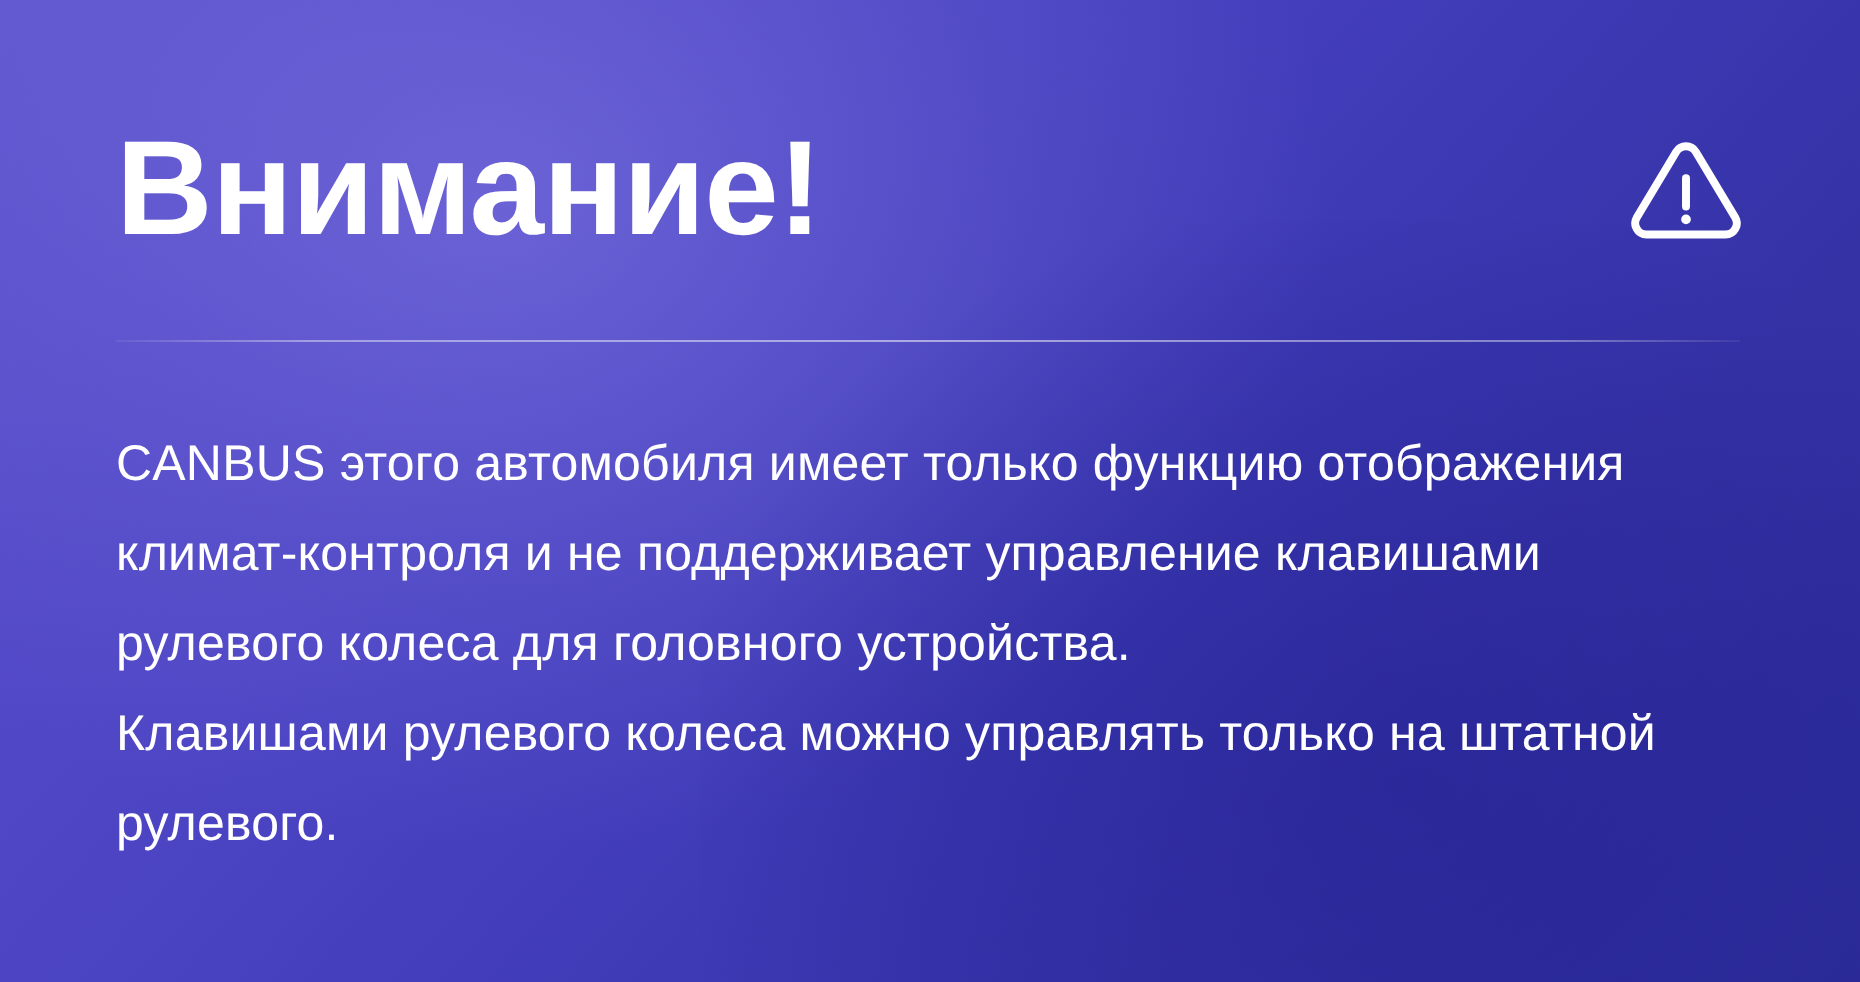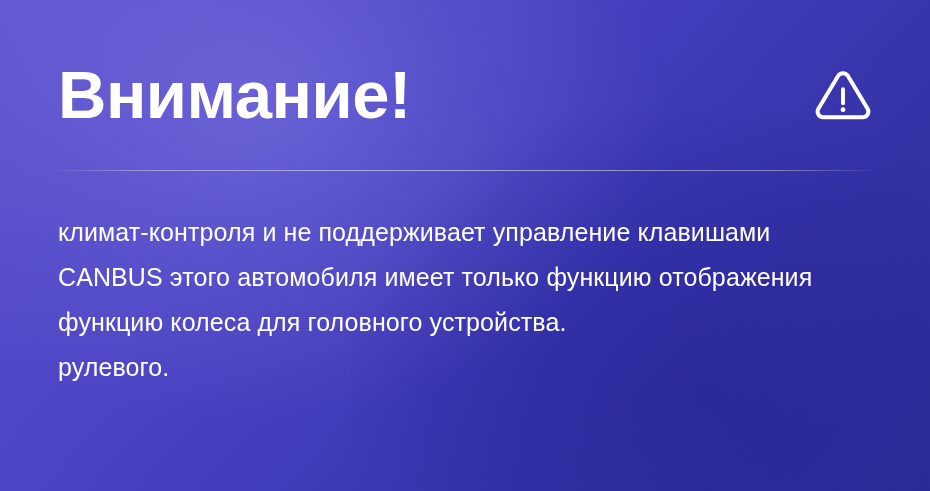--- a/index.html
+++ b/index.html
@@ -143,19 +143,20 @@
                L37.1 13.4
                C36.0 11.6 34.1 10.5 32 10.5 Z" fill="none" stroke="#ffffff" stroke-width="4.1" stroke-linejoin="round"></path>
       <line x1="32" y1="27" x2="32" y2="41.5" stroke="#ffffff" stroke-width="4.1" stroke-linecap="round"></line>
       <circle cx="32" cy="48.2" r="2.5" fill="#ffffff"></circle>
     </svg>
   </div>
 
   <div class="layer" id="divider"></div>
 
   <div class="layer" id="body-copy">
+    <p class="body-line">CANBUS этого автомобиля имеет только функцию отображения</p>
     <p class="body-line">климат-контроля и не поддерживает управление клавишами</p>
-    <p class="body-line">CANBUS этого автомобиля имеет только функцию отображения</p>
-    <p class="body-line">функцию колеса для головного устройства.</p>
+    <p class="body-line">рулевого колеса для головного устройства.</p>
+    <p class="body-line">Клавишами рулевого колеса можно управлять только на штатной</p>
     <p class="body-line">рулевого.</p>
   </div>
 
 </div>
 
 </body></html>

